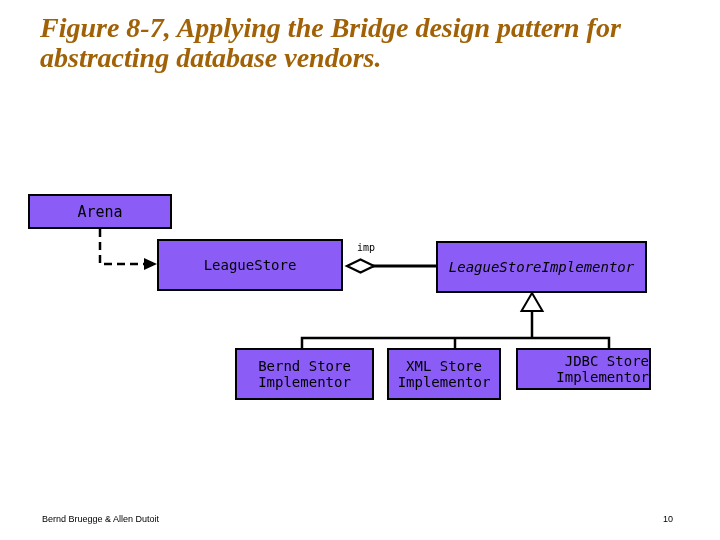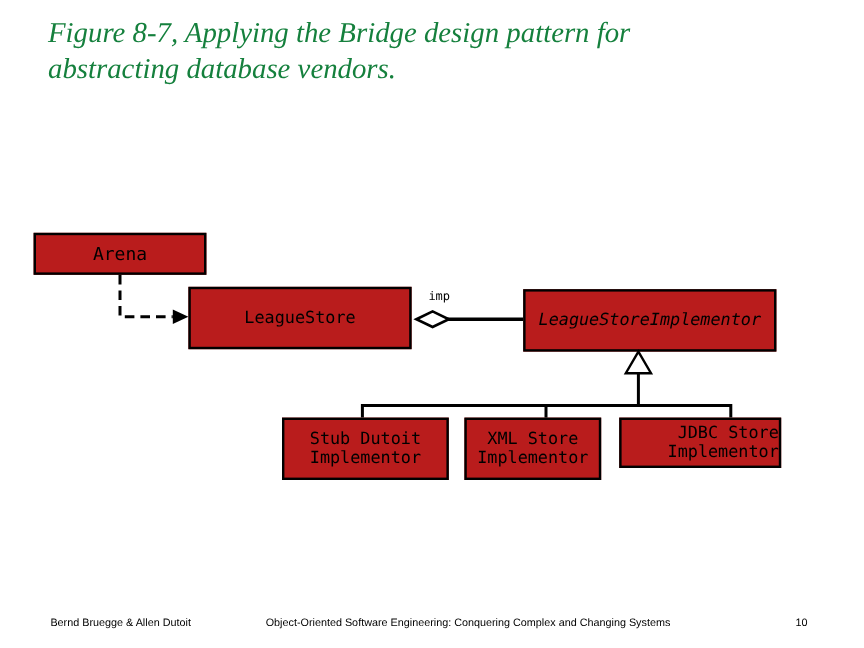--- a/index.html
+++ b/index.html
@@ -11,30 +11,30 @@
     overflow: hidden;
     font-family: "Liberation Sans", sans-serif;
   }
   .title {
     position: absolute;
     left: 40px;
     top: 13px;
     width: 620px;
     margin: 0;
     font-family: "Liberation Serif", "DejaVu Serif", serif;
-    font-weight: normal;
+    font-weight: bold;
     font-style: italic;
-    font-size: 24px;
+    font-size: 28px;
     line-height: 30px;
-    color: #15803d;
+    color: #a16207;
   }
   .uml-box {
     position: absolute;
     box-sizing: border-box;
-    background: #b91c1c;
+    background: #8b5cf6;
     border: 2px solid #000000;
     display: flex;
     flex-direction: column;
     align-items: center;
     justify-content: center;
     text-align: center;
     font-family: "DejaVu Sans Mono", monospace;
     font-size: 14px;
     line-height: 16px;
     color: #000000;
@@ -90,21 +90,21 @@
 
   <div class="uml-box" id="box-league-store">
     <span>LeagueStore</span>
   </div>
 
   <div class="uml-box" id="box-implementor">
     <span>LeagueStoreImplementor</span>
   </div>
 
   <div class="uml-box" id="box-stub">
-    <span>Stub Dutoit</span>
+    <span>Bernd Store</span>
     <span>Implementor</span>
   </div>
 
   <div class="uml-box" id="box-xml">
     <span>XML Store</span>
     <span>Implementor</span>
   </div>
 
   <div class="uml-box" id="box-jdbc">
     <span>JDBC Store</span>
@@ -121,16 +121,15 @@
     <line x1="360" y1="266" x2="436" y2="266" stroke="#000000" stroke-width="3"></line>
     <polygon points="347,266 360.5,259.5 374,266 360.5,272.5" fill="#ffffff" stroke="#000000" stroke-width="2.2"></polygon>
 
     <line x1="532" y1="311" x2="532" y2="338" stroke="#000000" stroke-width="2.5"></line>
     <polyline points="302,348 302,338 609,338 609,348" fill="none" stroke="#000000" stroke-width="2.5"></polyline>
     <line x1="455" y1="338" x2="455" y2="348" stroke="#000000" stroke-width="2.5"></line>
     <polygon points="532,293 521.5,311 542.5,311" fill="#ffffff" stroke="#000000" stroke-width="2"></polygon>
   </svg>
 
   <div class="footer-text footer-authors">Bernd Bruegge &amp; Allen Dutoit</div>
-  <div class="footer-text footer-book">Object-Oriented Software Engineering: Conquering Complex and Changing Systems</div>
   <div class="footer-text footer-page">10</div>
 
 </div>
 
 </body></html>

